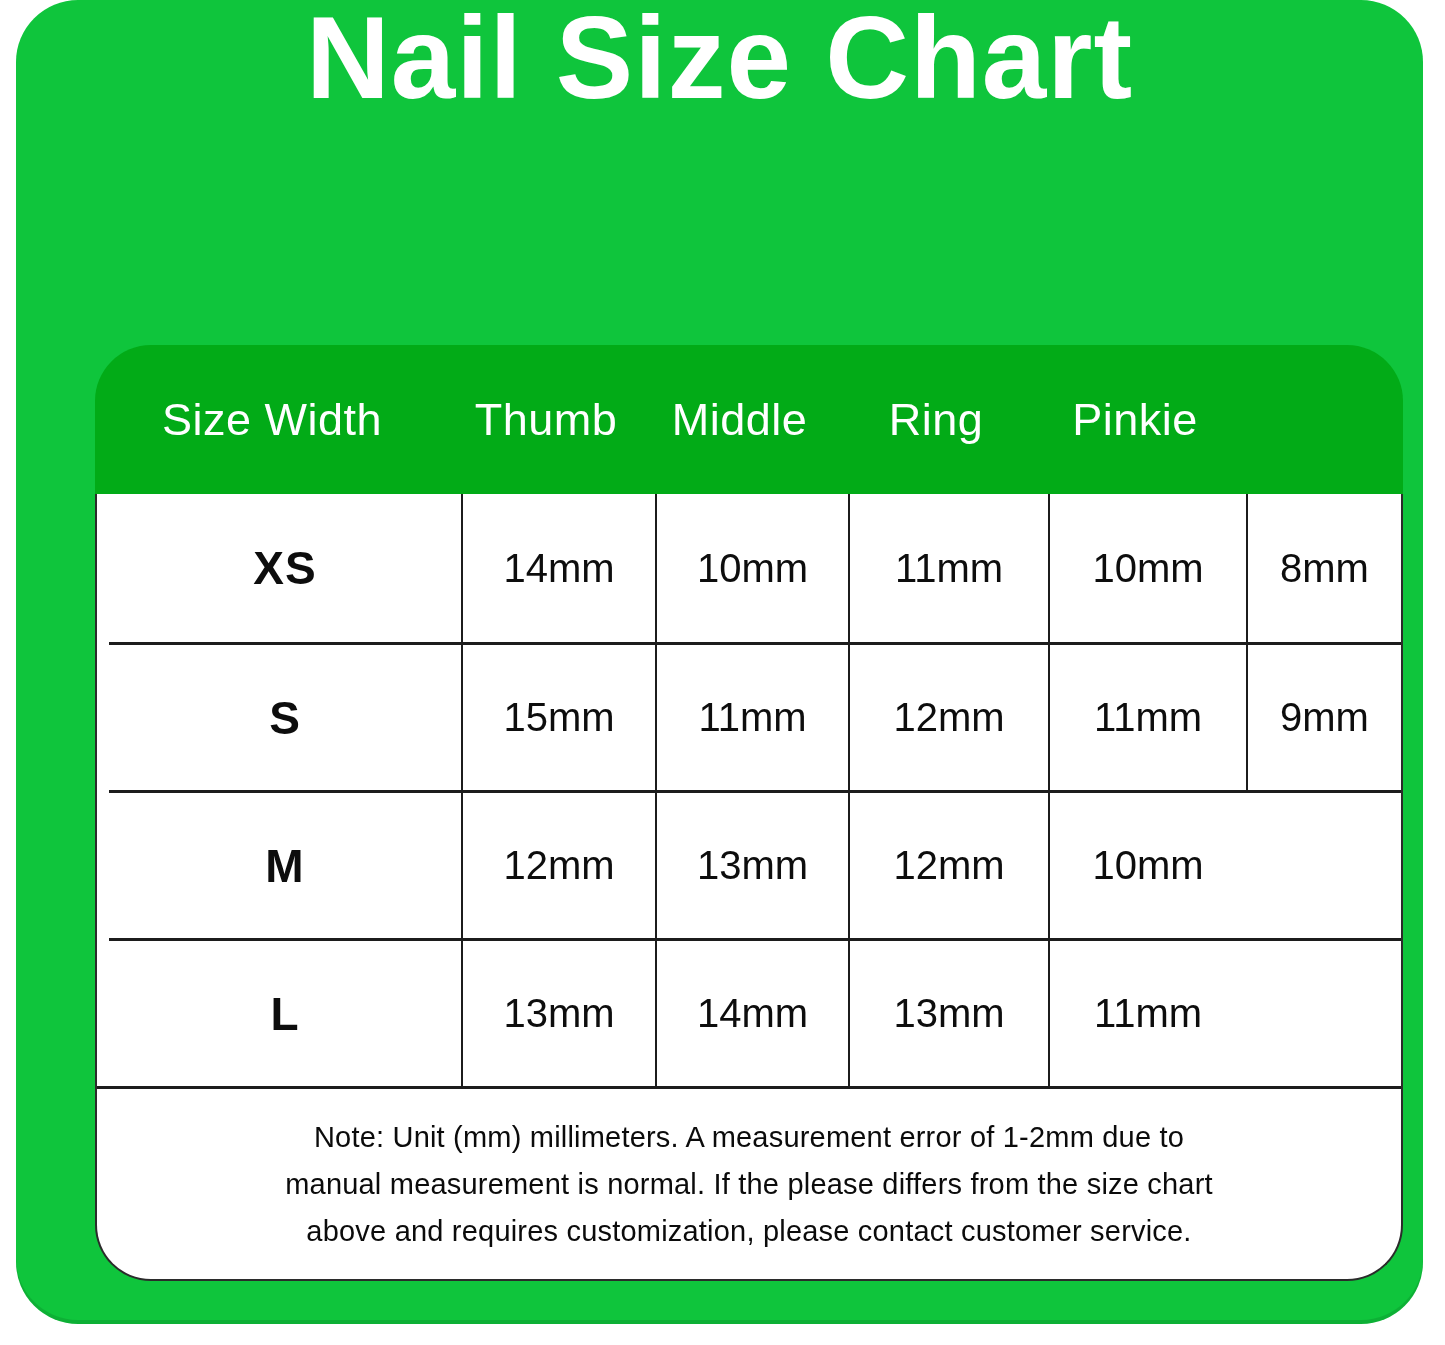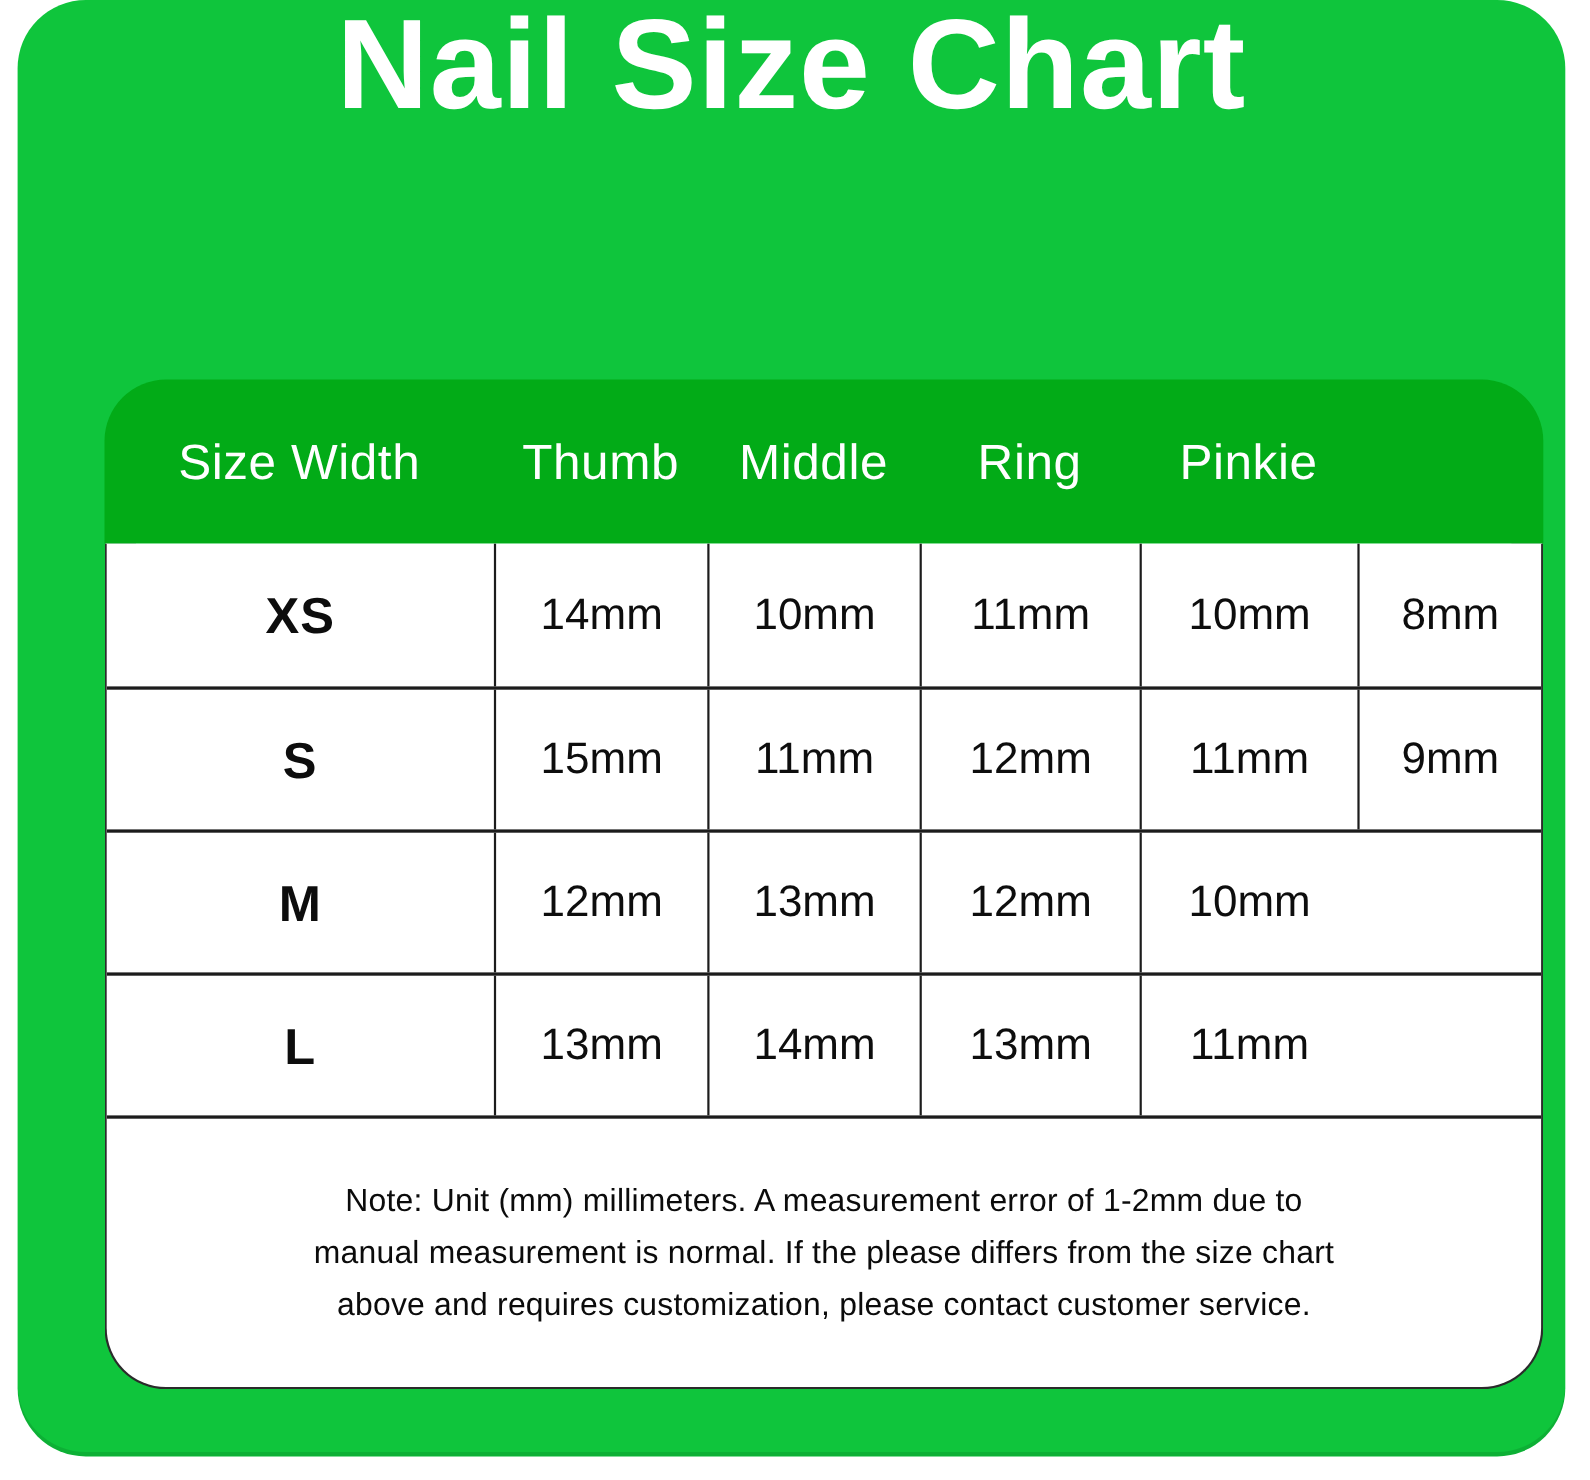--- a/index.html
+++ b/index.html
@@ -59,22 +59,23 @@
   .card-body {
     background: #ffffff;
     border: 2px solid var(--card-border, #2b2b2b);
     border-top: none;
     border-radius: 0 0 56px 56px;
     overflow: hidden;
   }
   .t-row {
     display: grid;
     grid-template-columns: 352px 194px 193px 200px 198px 1fr;
-    height: 130px;
+    height: 148px;
     box-sizing: border-box;
+    margin-left: 12px;
   }
   .t-row + .t-row {
     border-top: 3px solid var(--line-color, #1c1c1c);
   }
   .cell {
     display: flex;
     align-items: center;
     justify-content: center;
     font-size: 40px;
     color: var(--text-dark, #0d0d0d);
@@ -83,21 +84,21 @@
   .cell:first-child {
     border-left: none;
   }
   .size-cell {
     font-weight: 600;
     font-size: 46px;
     letter-spacing: 1px;
   }
   .note {
     box-sizing: border-box;
-    height: 247px;
+    height: 193px;
     border-top: 3px solid var(--line-color, #1c1c1c);
     display: flex;
     flex-direction: column;
     justify-content: center;
     align-items: center;
   }
   .note-line {
     font-size: 29px;
     line-height: 47px;
     color: var(--note-color, #0b0b0b);

